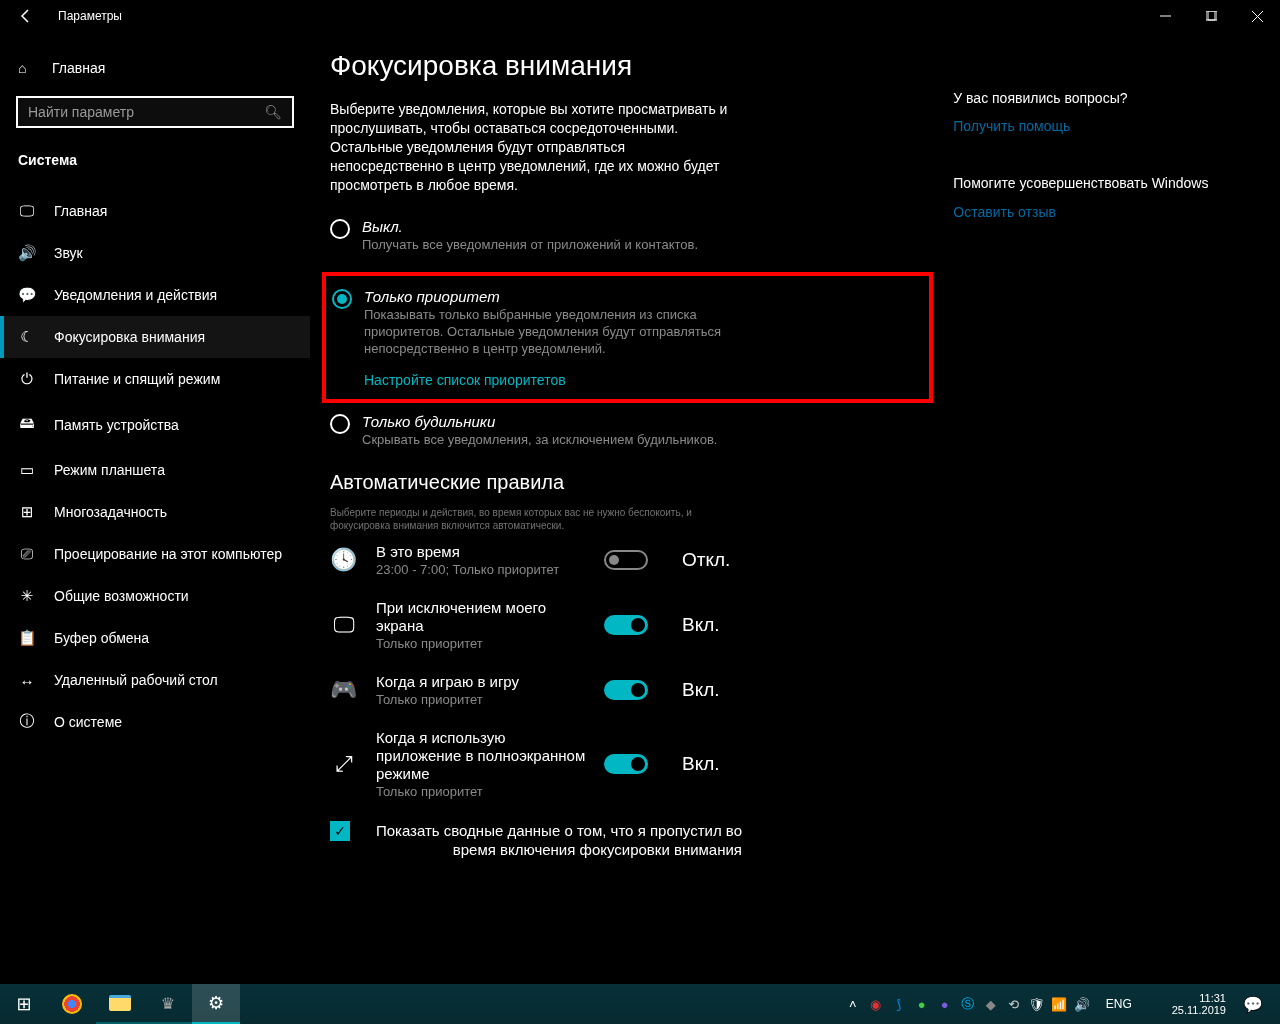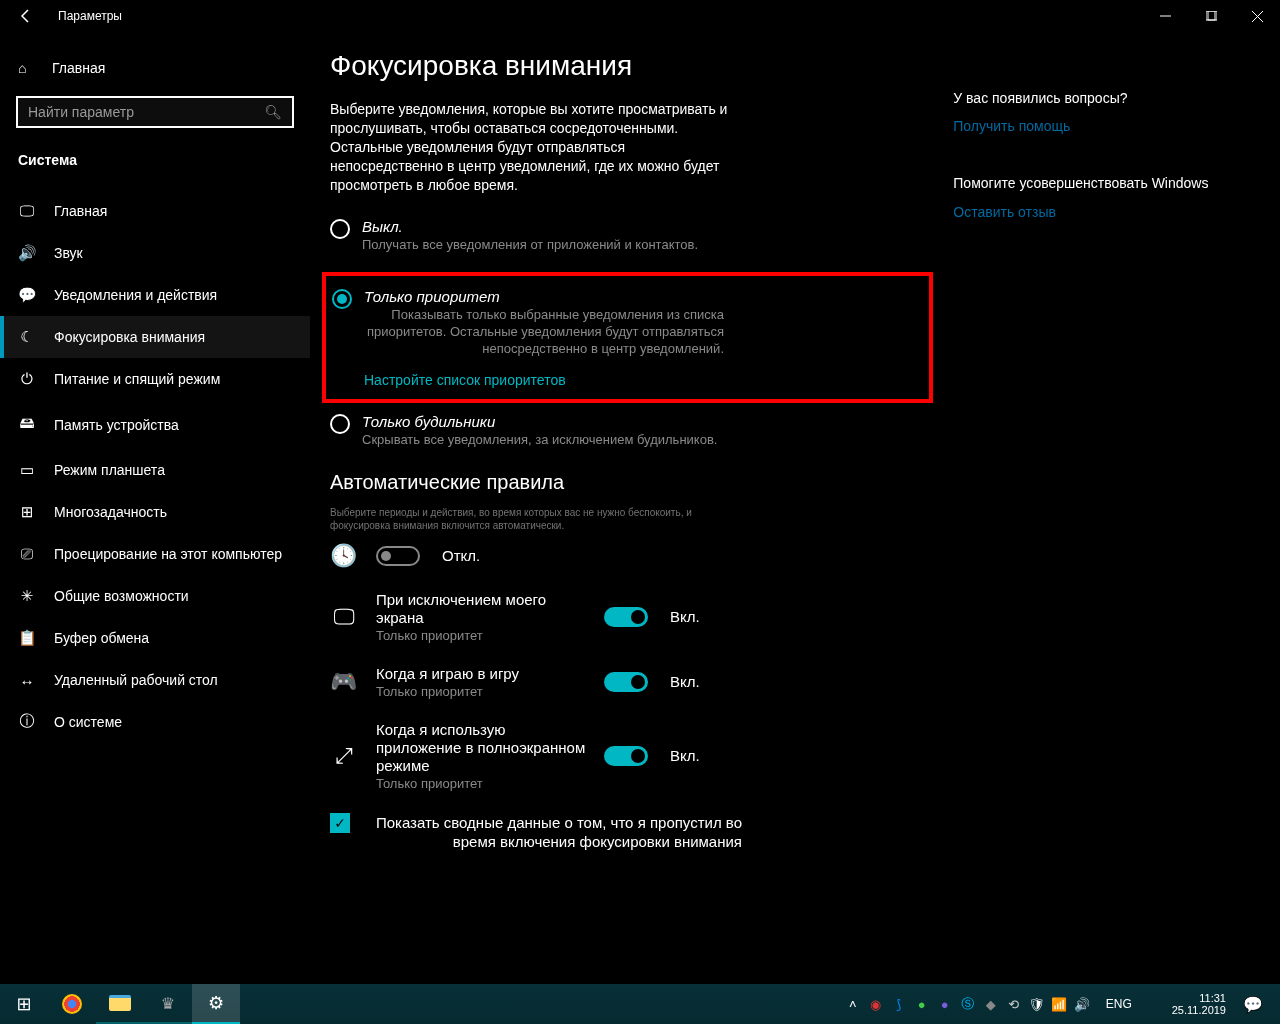--- a/index.html
+++ b/index.html
@@ -25,36 +25,36 @@
 .nav-item .icon { width: 18px; text-align: center; font-size: 15px; }
 .main { flex: 1; display: flex; padding: 18px 30px 0 20px; overflow: hidden; }
 .content { width: 610px; }
 h1 { font-size: 28px; font-weight: 300; margin-bottom: 18px; }
 .desc { font-size: 14px; color: #fff; line-height: 1.35; max-width: 400px; margin-bottom: 22px; }
 .radio-row { display: flex; align-items: flex-start; gap: 12px; margin-bottom: 16px; padding: 2px 0; }
 .radio { width: 20px; height: 20px; border: 2px solid #fff; border-radius: 50%; flex-shrink: 0; display: flex; align-items: center; justify-content: center; margin-top: 1px; }
 .radio.checked { border-color: #00b7c3; }
 .radio.checked::after { content: ""; width: 10px; height: 10px; background: #00b7c3; border-radius: 50%; }
 .radio-body .rtitle { font-size: 15px; font-style: italic; }
-.radio-body .rdesc { font-size: 13px; color: #8a8a8a; margin-top: 2px; line-height: 1.3; max-width: 360px; text-align: right; }
+.radio-body .rdesc { font-size: 13px; color: #8a8a8a; margin-top: 2px; line-height: 1.3; max-width: 360px; }
 .link { color: #00b7c3; font-size: 14px; margin-top: 14px; display: inline-block; }
 .highlight { border: 4px solid #ff0000; padding: 10px 8px 8px 6px; margin: 0 0 8px -8px; }
 h2 { font-size: 20px; font-weight: 400; margin: 20px 0 12px 0; }
 .autodesc { font-size: 10px; color: #737373; max-width: 410px; line-height: 1.35; margin-bottom: 10px; }
 .rule { display: flex; align-items: center; gap: 18px; margin-bottom: 22px; }
 .rule .ricon { width: 28px; text-align: center; font-size: 22px; color: #fff; }
 .rule .rbody { width: 210px; }
 .rule .rbody .rtitle { font-size: 15px; line-height: 1.2; }
 .rule .rbody .rsub { font-size: 13px; color: #8a8a8a; margin-top: 1px; }
 .toggle { width: 44px; height: 20px; border-radius: 10px; position: relative; }
 .toggle.off { border: 2px solid #888; background: transparent; }
 .toggle.off::after { content: ""; position: absolute; left: 3px; top: 3px; width: 10px; height: 10px; background: #888; border-radius: 50%; }
 .toggle.on { background: #00b7c3; }
 .toggle.on::after { content: ""; position: absolute; right: 3px; top: 3px; width: 14px; height: 14px; background: #000; border-radius: 50%; }
-.toggle-label { font-size: 15px; margin-left: 4px; }
+.toggle-label { font-size: 19px; margin-left: 16px; }
 .check-row { display: flex; align-items: flex-start; gap: 12px; margin-top: 4px; }
 .checkbox { width: 20px; height: 20px; background: #00b7c3; display: flex; align-items: center; justify-content: center; color: #000; font-size: 14px; flex-shrink: 0; }
 .check-text { font-size: 15px; line-height: 1.3; max-width: 380px; text-align: right; }
 .aside { margin-left: 20px; width: 300px; }
 .aside .q { font-size: 14px; margin-bottom: 12px; }
 .aside .alink { color: #0369a1; font-size: 14px; display: block; margin-bottom: 40px; }
 .aside .hd { font-size: 14px; line-height: 1.3; margin-bottom: 12px; }
 .taskbar { position: absolute; bottom: 0; left: 0; right: 0; height: 40px; background: linear-gradient(to bottom, #083038, #062a30); display: flex; align-items: center; }
 .tb-left { display: flex; align-items: center; height: 100%; }
 .tb-item { width: 48px; height: 40px; display: flex; align-items: center; justify-content: center; font-size: 18px; }
@@ -195,20 +195,24 @@
           <div class="rtitle">Только будильники</div>
           <div class="rdesc">Скрывать все уведомления, за исключением будильников.</div>
         </div>
       </div>
 
       <h2>Автоматические правила</h2>
       <div class="autodesc">Выберите периоды и действия, во время которых вас не нужно беспокоить, и фокусировка внимания включится автоматически.</div>
 
       <div class="rule">
         <div class="ricon">🕓</div>
+        <div class="rbody">
+            <div class="rtitle">В это время</div>
+            <div class="rsub">23:00 - 7:00; Только приоритет</div>
+          </div>
         <div class="toggle off"></div>
         <div class="toggle-label">Откл.</div>
       </div>
 
       <div class="rule">
         <div class="ricon">🖵</div>
         <div class="rbody">
             <div class="rtitle">При исключением моего экрана</div>
             <div class="rsub">Только приоритет</div>
           </div>

